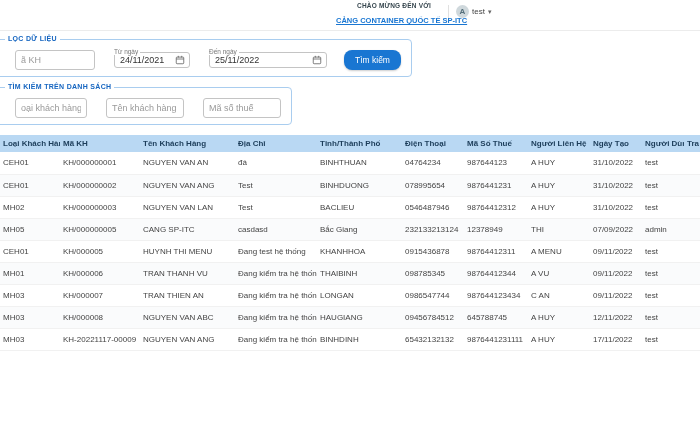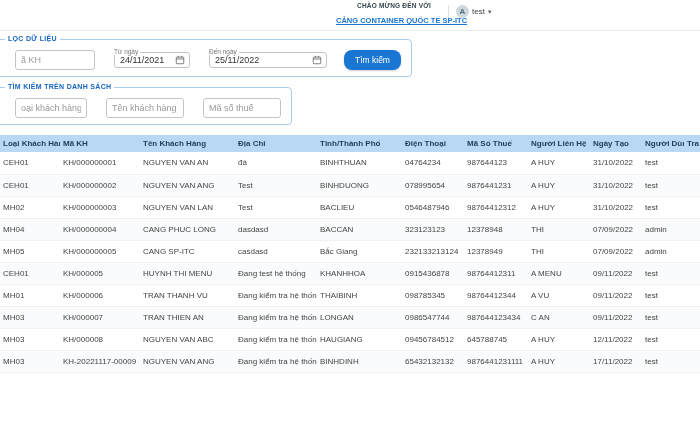--- a/index.html
+++ b/index.html
@@ -163,33 +163,20 @@
           <td>Test</td>
           <td>BACLIEU</td>
           <td>0546487946</td>
           <td>98764412312</td>
           <td>A HUY</td>
           <td>31/10/2022</td>
           <td>test</td>
           <td></td>
         </tr>
         <tr>
-          <td>MH04</td>
-          <td>KH/000000004</td>
-          <td>CANG PHUC LONG</td>
-          <td>dasdasd</td>
-          <td>BACCAN</td>
-          <td>323123123</td>
-          <td>12378948</td>
-          <td>THI</td>
-          <td>07/09/2022</td>
-          <td>admin</td>
-          <td></td>
-        </tr>
-        <tr>
           <td>MH05</td>
           <td>KH/000000005</td>
           <td>CANG SP-ITC</td>
           <td>casdasd</td>
           <td>Bắc Giang</td>
           <td>232133213124</td>
           <td>12378949</td>
           <td>THI</td>
           <td>07/09/2022</td>
           <td>admin</td>

